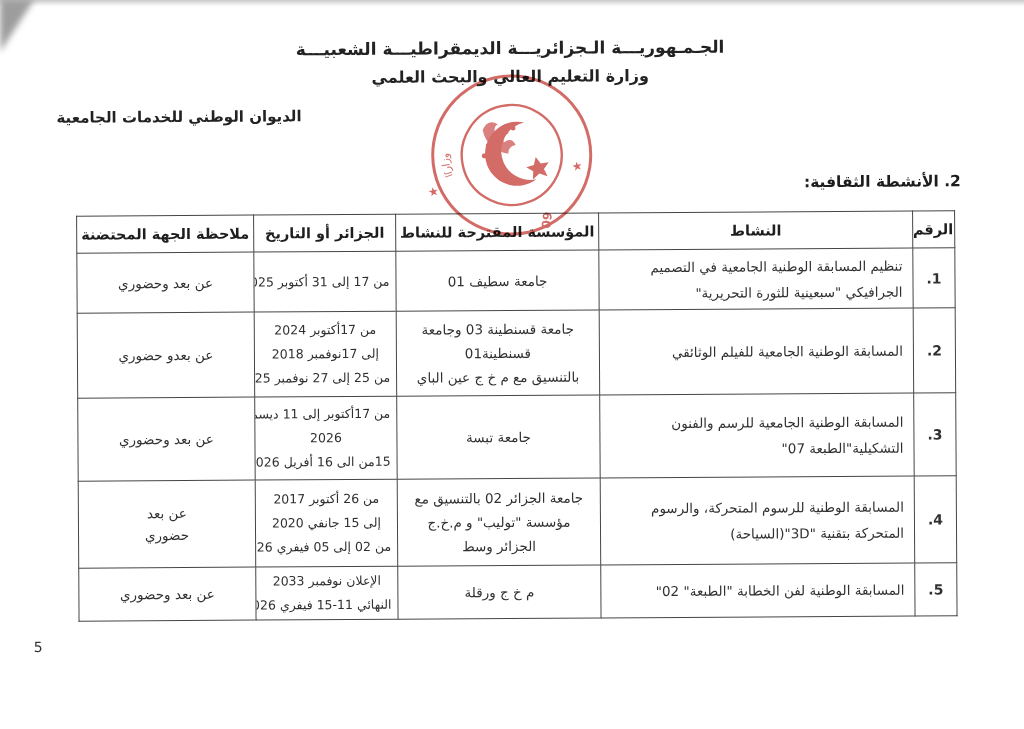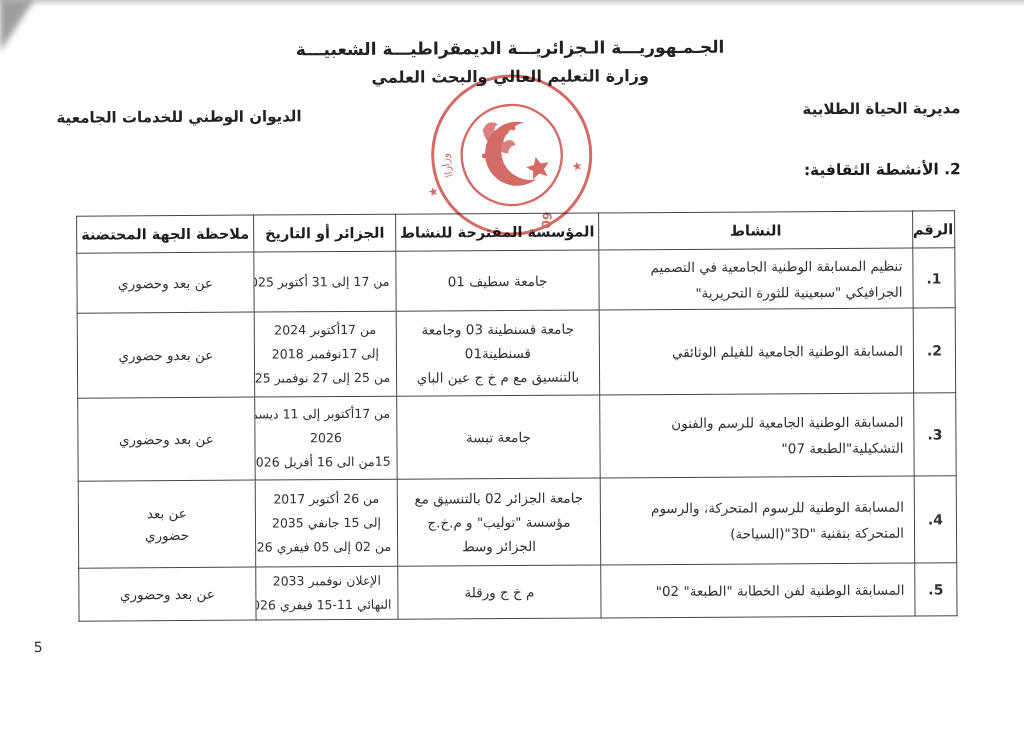--- a/index.html
+++ b/index.html
@@ -25,21 +25,21 @@
     border-top:52px solid #7d7d7d;border-right:34px solid transparent;
     filter:blur(3px);opacity:.75;z-index:6;
   }
   
   .hdr-line1{position:absolute;top:38px;left:0;width:1024px;text-align:center;
     font-size:17px;font-weight:bold;letter-spacing:.2px;color:#222;}
   .hdr-line2{position:absolute;top:67px;left:0;width:1024px;text-align:center;
     font-size:16px;font-weight:bold;color:#222;}
   .org-right{position:absolute;top:102px;right:62px;font-size:15px;font-weight:bold;color:#222;}
   .org-left{position:absolute;top:106px;left:58px;font-size:15px;font-weight:bold;color:#222;}
-  .section-title{position:absolute;top:163px;right:62px;font-size:15.5px;font-weight:bold;color:#1d1d1d;}
+  .section-title{position:absolute;top:175px;right:62px;font-size:15.5px;font-weight:bold;color:#1d1d1d;}
   
   .stamp{position:absolute;top:62px;left:420px;width:186px;height:186px;
     transform:rotate(-12deg);opacity:.82;mix-blend-mode:multiply;z-index:4;}
   
   .tbl-wrap{position:absolute;top:213px;left:78px;width:878px;}
   table{border-collapse:collapse;table-layout:fixed;width:878px;direction:rtl;}
   th,td{border:1.5px solid #464646;vertical-align:middle;overflow:hidden;}
   th{font-size:14.5px;font-weight:bold;text-align:center;color:#1e1e1e;background:#fff;}
   thead tr{height:37px;}
   tbody tr:nth-child(1){height:60px;}
@@ -64,21 +64,20 @@
 </head>
 <body>
 
 <div class="top-edge"></div>
 <div class="corner-shadow"></div>
 
 <div class="sheet">
 
   <div class="hdr-line1">الجـمـهوريـــة الـجزائريـــة الديمقراطيـــة الشعبيـــة</div>
   <div class="hdr-line2">وزارة التعليم العالي والبحث العلمي</div>
-  <div class="org-right">مديرية الحياة الطلابية</div>
   <div class="org-left">الديوان الوطني للخدمات الجامعية</div>
 
   <svg class="stamp" viewBox="0 0 186 186">
     <g fill="none" stroke="#c94a45" stroke-width="3">
       <circle cx="93" cy="93" r="79"></circle>
       <circle cx="93" cy="93" r="50" stroke-width="2.4"></circle>
     </g>
     <defs>
       <path id="arcTop" d="M 30,93 A 63 63 0 0 1 156,93"></path>
       <path id="arcBot" d="M 23,93 A 70 70 0 0 0 163,93"></path>
@@ -190,21 +189,21 @@
             <td class="c-activity">
               <div class="line">المسابقة الوطنية للرسوم المتحركة، والرسوم المتحركة بتقنية "3D"(السياحة)</div>
             </td>
             <td class="c-institution">
               <div class="line">جامعة الجزائر 02 بالتنسيق مع</div>
               <div class="line">مؤسسة "توليب" و م.خ.ج</div>
               <div class="line">الجزائر وسط</div>
             </td>
             <td class="c-dates">
               <div class="line">من 26 أكتوبر 2017</div>
-              <div class="line">إلى 15 جانفي 2035</div>
+              <div class="line">إلى 15 جانفي 2020</div>
               <div class="line">من 02 إلى 05 فيفري 2026</div>
             </td>
             <td class="c-note">
               <div class="line">عن بعد</div>
               <div class="line">حضوري</div>
             </td>
           </tr>
           <tr>
             <td class="c-num">
               <div class="line">5.</div>

